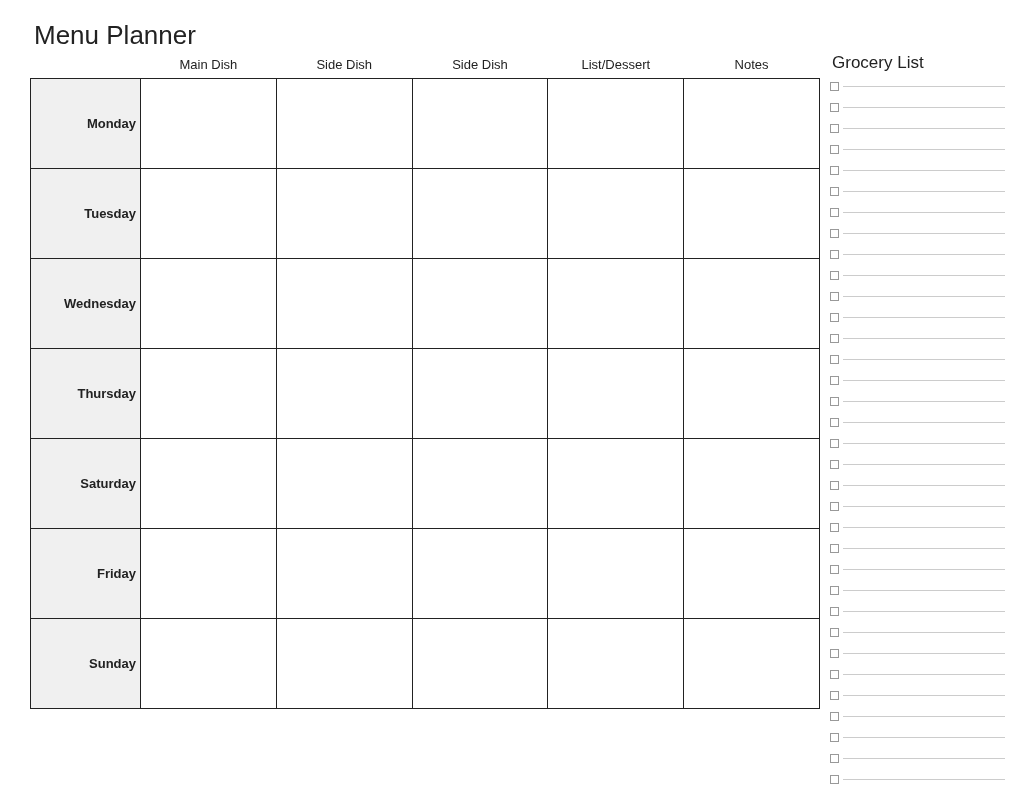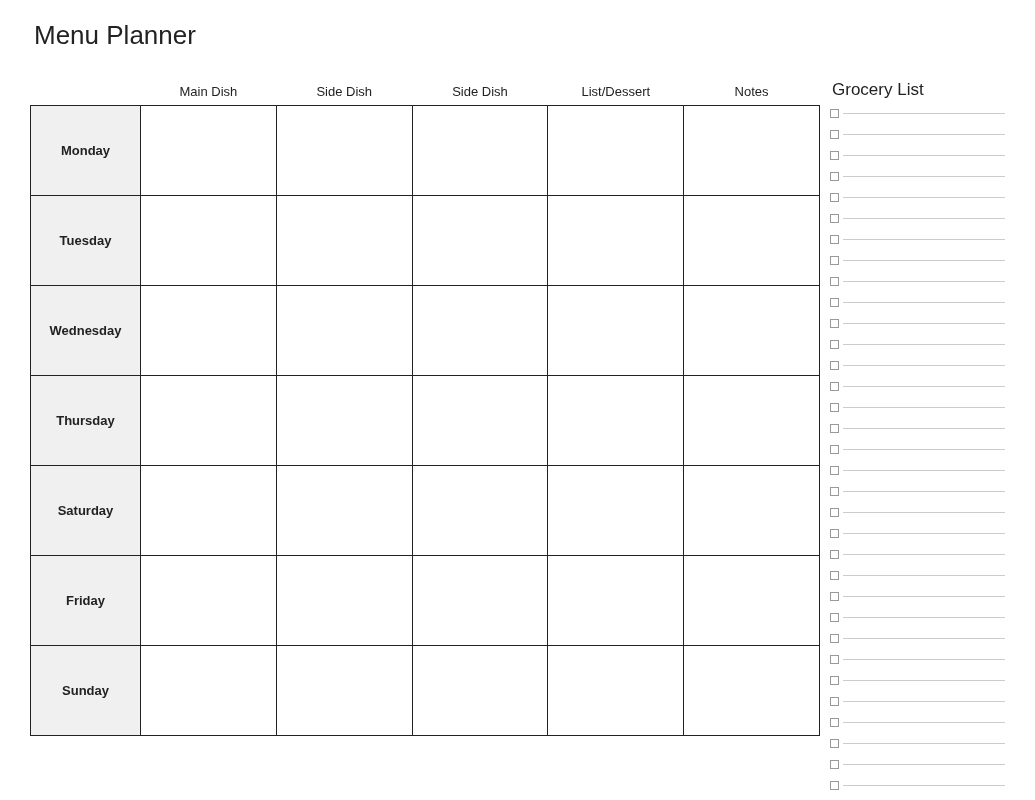--- a/index.html
+++ b/index.html
@@ -7,21 +7,21 @@
       background: #fff;
       font-family: Arial, sans-serif;
       width: 1035px;
       min-height: 800px;
       padding: 20px 30px 20px 30px;
       color: #222;
     }
     h1 {
       font-size: 26px;
       font-weight: normal;
-      margin-bottom: 29px;
+      margin-bottom: 2px;
       margin-left: 4px;
     }
     .main-layout {
       display: flex;
       align-items: flex-start;
       gap: 0;
     }
     .planner-section {
       flex: 1;
       min-width: 0;
@@ -43,21 +43,21 @@
       text-align: center;
       padding: 4px 2px 6px 2px;
       border: none;
     }
     .planner-table th.day-col-header {
       width: 110px;
     }
     .planner-table td {
       border: 1.5px solid #222;
       vertical-align: middle;
-      text-align: center;
+      text-align: right;
       font-size: 13px;
       font-weight: bold;
     }
     .day-cell {
       background: #f0f0f0;
       width: 110px;
       padding: 10px 4px;
     }
     .content-cell {
       background: #fff;

